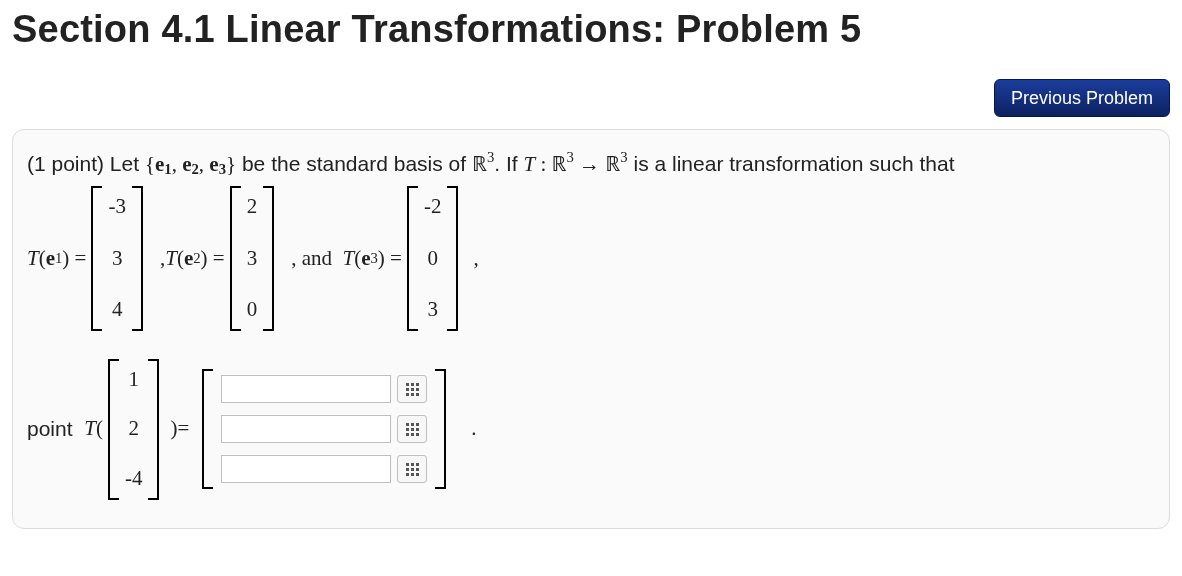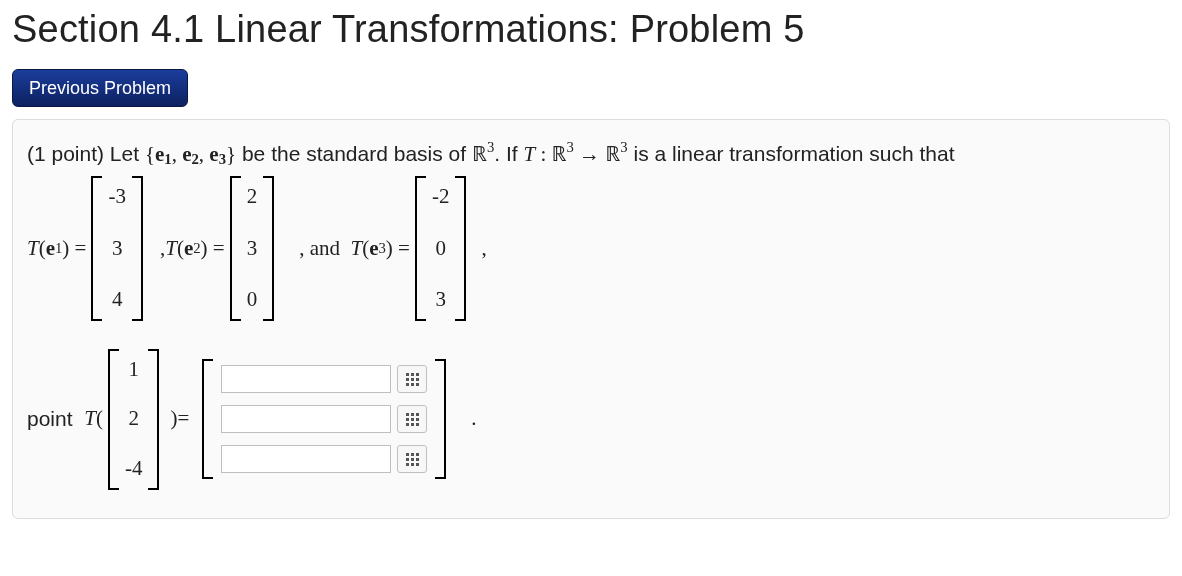--- a/index.html
+++ b/index.html
@@ -8,43 +8,44 @@
     font-family: Arial, Helvetica, sans-serif;
     background: #fff;
     color: #222;
     width: 1182px;
   }
   .page {
     padding: 8px 12px 20px 12px;
   }
   h1 {
     font-size: 38px;
-    font-weight: normal;
-    margin: 0 0 18px 0;
+    font-weight: bold;
+    margin: 0 0 28px 0;
     letter-spacing: 0.2px;
   }
   .nav-row {
     display: flex;
     gap: 27px;
     margin-bottom: 12px;
+    justify-content: flex-end;
   }
   .nav-btn {
     background: linear-gradient(#1a3d9c, #0d2160);
     border: 1px solid #091747;
     border-radius: 6px;
     color: #fff;
     font-size: 18px;
     padding: 9px 16px;
     line-height: 1;
     cursor: pointer;
     font-family: inherit;
   }
   .panel {
     border: 1px solid #ddd;
-    border-radius: 6px;
+    border-radius: 12px;
     background: #fafafa;
     padding: 16px 14px 28px 14px;
   }
   .mtext {
     font-size: 21px;
     color: #222;
     line-height: 1.6;
   }
   
   .mi { font-family: "Times New Roman", Times, serif; font-style: italic; }
@@ -181,21 +182,21 @@
       <span class="colvec">
         <span class="bracket left"></span>
         <span class="vstack">
           <span>2</span>
           <span>3</span>
           <span>0</span>
         </span>
         <span class="bracket right"></span>
       </span>
 
-      <span class="chunk" style="margin-left:20px">
+      <span class="chunk" style="margin-left:12px">
         <span class="rm" style="white-space:pre">, and  </span>
           <span class="mi">T</span>
           <span class="rm">(</span>
           <span class="mb">e</span>
           <span class="sub rm">3</span>
           <span class="rm">) =</span>
       </span>
       <span class="colvec">
         <span class="bracket left"></span>
         <span class="vstack">

